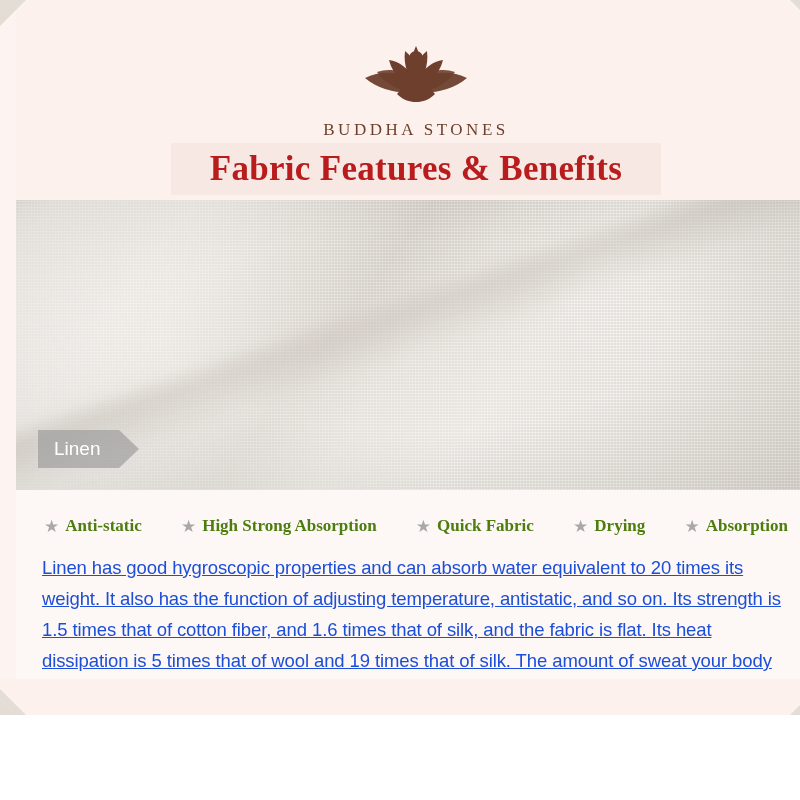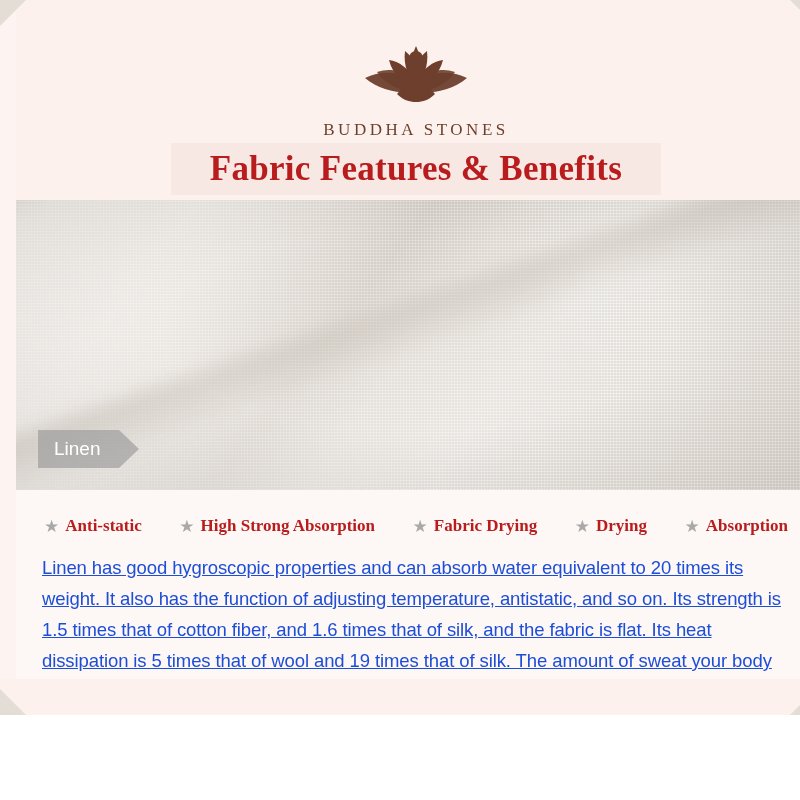--- a/index.html
+++ b/index.html
@@ -202,21 +202,21 @@
   }
   .star {
     color: #a9a9a9;
     font-size: 17px;
     line-height: 1;
   }
   .feature-label {
     font-family: "Liberation Serif", serif;
     font-weight: bold;
     font-size: 17px;
-    color: #b91c1c;
+    color: #4d7c0f;
     white-space: nowrap;
   }
 
   .body-text {
     margin-top: 6px;
     font-size: 18.5px;
     line-height: 31px;
     color: #1d4ed8;
     text-align: left;
     letter-spacing: -0.1px;
@@ -297,21 +297,21 @@
         <span class="feature-label">Anti-static</span>
       </div>
 
       <div class="feature">
         <span class="star">★</span>
         <span class="feature-label">High Strong Absorption</span>
       </div>
 
       <div class="feature">
         <span class="star">★</span>
-        <span class="feature-label">Fabric Drying</span>
+        <span class="feature-label">Quick Fabric</span>
       </div>
 
       <div class="feature">
         <span class="star">★</span>
         <span class="feature-label">Drying</span>
       </div>
 
       <div class="feature">
         <span class="star">★</span>
         <span class="feature-label">Absorption</span>

